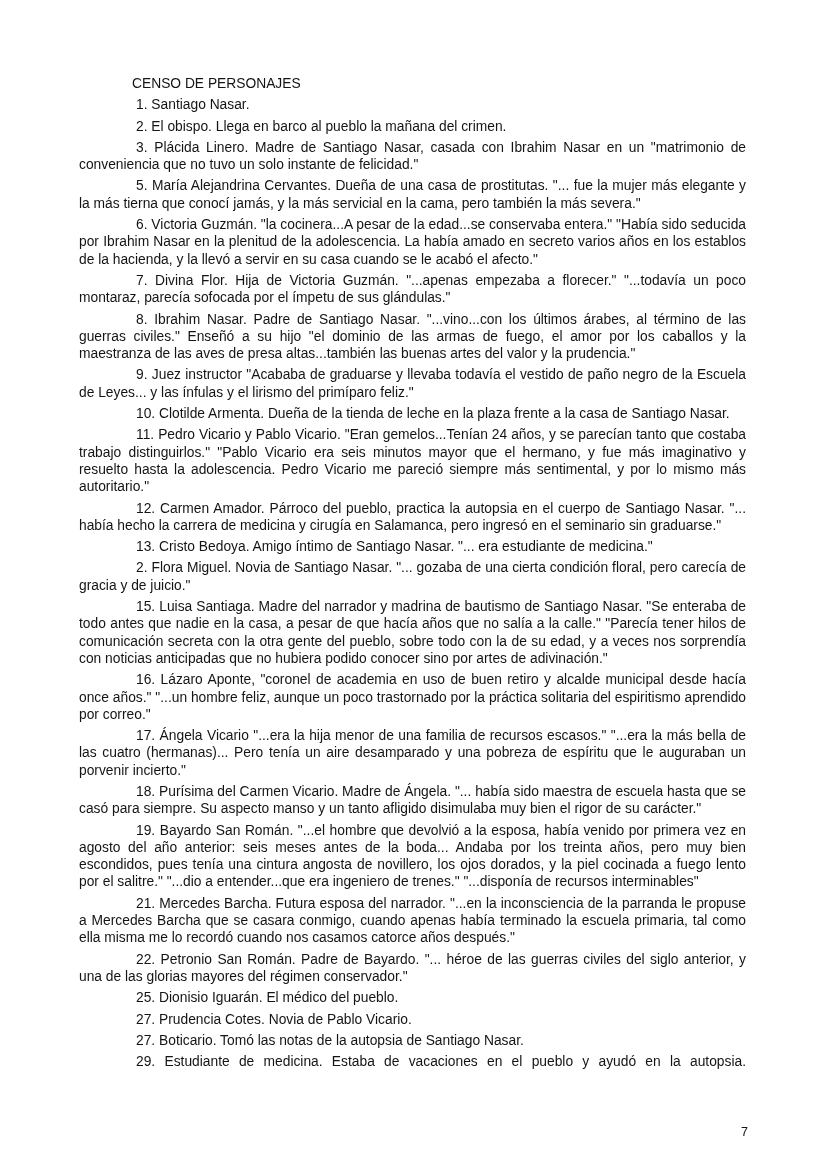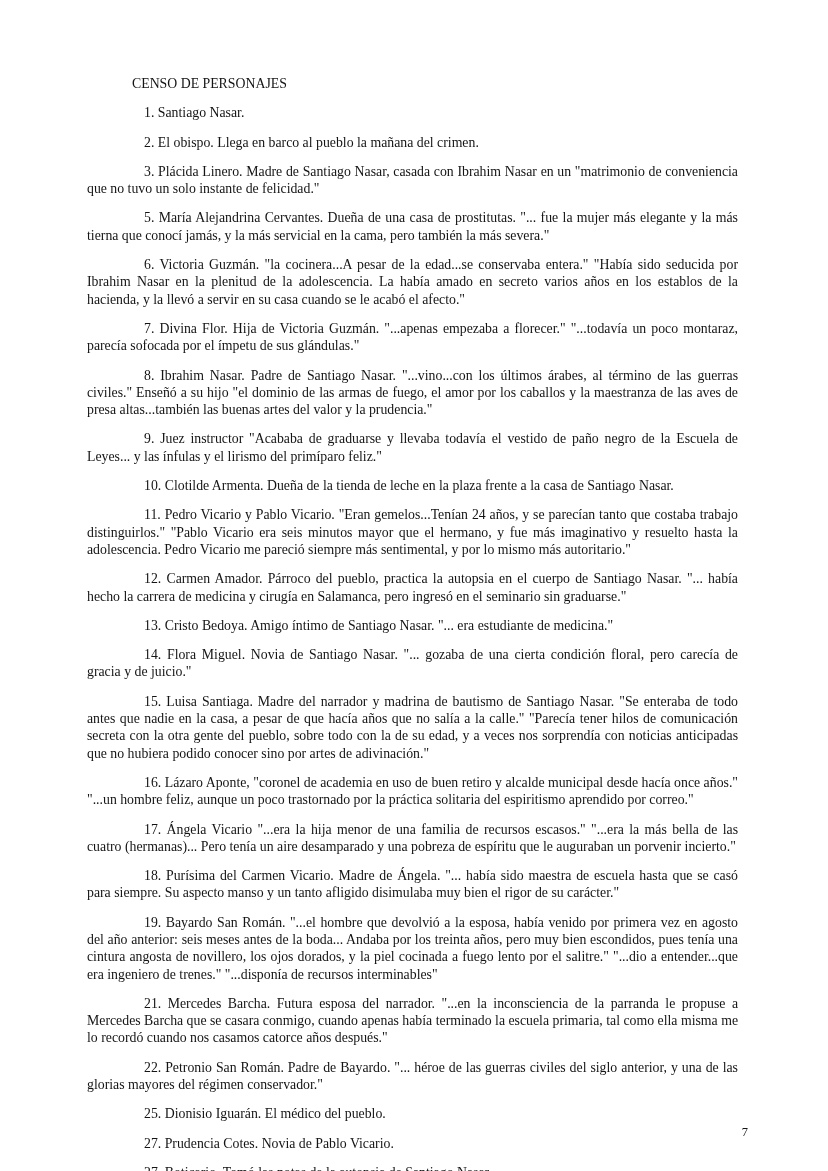--- a/index.html
+++ b/index.html
@@ -5,42 +5,42 @@
   html, body {
     margin: 0;
     padding: 0;
     background: #ffffff;
   }
   .page {
     position: relative;
     width: 828px;
     height: 1171px;
     background: #ffffff;
-    font-family: Liberation Serif, serif;
+    font-family: Liberation Sans, sans-serif;
     font-size: 13.8px;
     line-height: 17.3px;
     color: #141414;
     overflow: hidden;
     box-sizing: border-box;
   }
   .content {
     position: absolute;
     top: 75px;
     left: 75px;
     right: 78px;
   }
   .title {
     margin: 0;
     font-size: 13.8px;
     font-weight: normal;
     text-indent: 57px;
   }
   .entries { margin: 0; }
   .entry {
-    margin: 12px;
+    margin: 4px;
     text-indent: 57px;
     text-align: justify;
   }
   .entry:last-child {
     text-align-last: justify;
   }
   .page-number {
     position: absolute;
     right: 80px;
     bottom: 30px;
@@ -60,21 +60,21 @@
         <p class="entry">3. Plácida Linero. Madre de Santiago Nasar, casada con Ibrahim Nasar en un "matrimonio de conveniencia que no tuvo un solo instante de felicidad."</p>
         <p class="entry">5. María Alejandrina Cervantes. Dueña de una casa de prostitutas. "... fue la mujer más elegante y la más tierna que conocí jamás, y la más servicial en la cama, pero también la más severa."</p>
         <p class="entry">6. Victoria Guzmán. "la cocinera...A pesar de la edad...se conservaba entera." "Había sido seducida por Ibrahim Nasar en la plenitud de la adolescencia. La había amado en secreto varios años en los establos de la hacienda, y la llevó a servir en su casa cuando se le acabó el afecto."</p>
         <p class="entry">7. Divina Flor. Hija de Victoria Guzmán. "...apenas empezaba a florecer." "...todavía un poco montaraz, parecía sofocada por el ímpetu de sus glándulas."</p>
         <p class="entry">8. Ibrahim Nasar. Padre de Santiago Nasar. "...vino...con los últimos árabes, al término de las guerras civiles." Enseñó a su hijo "el dominio de las armas de fuego, el amor por los caballos y la maestranza de las aves de presa altas...también las buenas artes del valor y la prudencia."</p>
         <p class="entry">9. Juez instructor "Acababa de graduarse y llevaba todavía el vestido de paño negro de la Escuela de Leyes... y las ínfulas y el lirismo del primíparo feliz."</p>
         <p class="entry">10. Clotilde Armenta. Dueña de la tienda de leche en la plaza frente a la casa de Santiago Nasar.</p>
         <p class="entry">11. Pedro Vicario y Pablo Vicario. "Eran gemelos...Tenían 24 años, y se parecían tanto que costaba trabajo distinguirlos." "Pablo Vicario era seis minutos mayor que el hermano, y fue más imaginativo y resuelto hasta la adolescencia. Pedro Vicario me pareció siempre más sentimental, y por lo mismo más autoritario."</p>
         <p class="entry">12. Carmen Amador. Párroco del pueblo, practica la autopsia en el cuerpo de Santiago Nasar. "... había hecho la carrera de medicina y cirugía en Salamanca, pero ingresó en el seminario sin graduarse."</p>
         <p class="entry">13. Cristo Bedoya. Amigo íntimo de Santiago Nasar. "... era estudiante de medicina."</p>
-        <p class="entry">14. Flora Miguel. Novia de Santiago Nasar. "... gozaba de una cierta condición floral, pero carecía de gracia y de juicio."</p>
+        <p class="entry">2. Flora Miguel. Novia de Santiago Nasar. "... gozaba de una cierta condición floral, pero carecía de gracia y de juicio."</p>
         <p class="entry">15. Luisa Santiaga. Madre del narrador y madrina de bautismo de Santiago Nasar. "Se enteraba de todo antes que nadie en la casa, a pesar de que hacía años que no salía a la calle." "Parecía tener hilos de comunicación secreta con la otra gente del pueblo, sobre todo con la de su edad, y a veces nos sorprendía con noticias anticipadas que no hubiera podido conocer sino por artes de adivinación."</p>
         <p class="entry">16. Lázaro Aponte, "coronel de academia en uso de buen retiro y alcalde municipal desde hacía once años." "...un hombre feliz, aunque un poco trastornado por la práctica solitaria del espiritismo aprendido por correo."</p>
         <p class="entry">17. Ángela Vicario "...era la hija menor de una familia de recursos escasos." "...era la más bella de las cuatro (hermanas)... Pero tenía un aire desamparado y una pobreza de espíritu que le auguraban un porvenir incierto."</p>
         <p class="entry">18. Purísima del Carmen Vicario. Madre de Ángela. "... había sido maestra de escuela hasta que se casó para siempre. Su aspecto manso y un tanto afligido disimulaba muy bien el rigor de su carácter."</p>
         <p class="entry">19. Bayardo San Román. "...el hombre que devolvió a la esposa, había venido por primera vez en agosto del año anterior: seis meses antes de la boda... Andaba por los treinta años, pero muy bien escondidos, pues tenía una cintura angosta de novillero, los ojos dorados, y la piel cocinada a fuego lento por el salitre." "...dio a entender...que era ingeniero de trenes." "...disponía de recursos interminables"</p>
         <p class="entry">21. Mercedes Barcha. Futura esposa del narrador. "...en la inconsciencia de la parranda le propuse a Mercedes Barcha que se casara conmigo, cuando apenas había terminado la escuela primaria, tal como ella misma me lo recordó cuando nos casamos catorce años después."</p>
         <p class="entry">22. Petronio San Román. Padre de Bayardo. "... héroe de las guerras civiles del siglo anterior, y una de las glorias mayores del régimen conservador."</p>
         <p class="entry">25. Dionisio Iguarán. El médico del pueblo.</p>
         <p class="entry">27. Prudencia Cotes. Novia de Pablo Vicario.</p>
         <p class="entry">27. Boticario. Tomó las notas de la autopsia de Santiago Nasar.</p>

